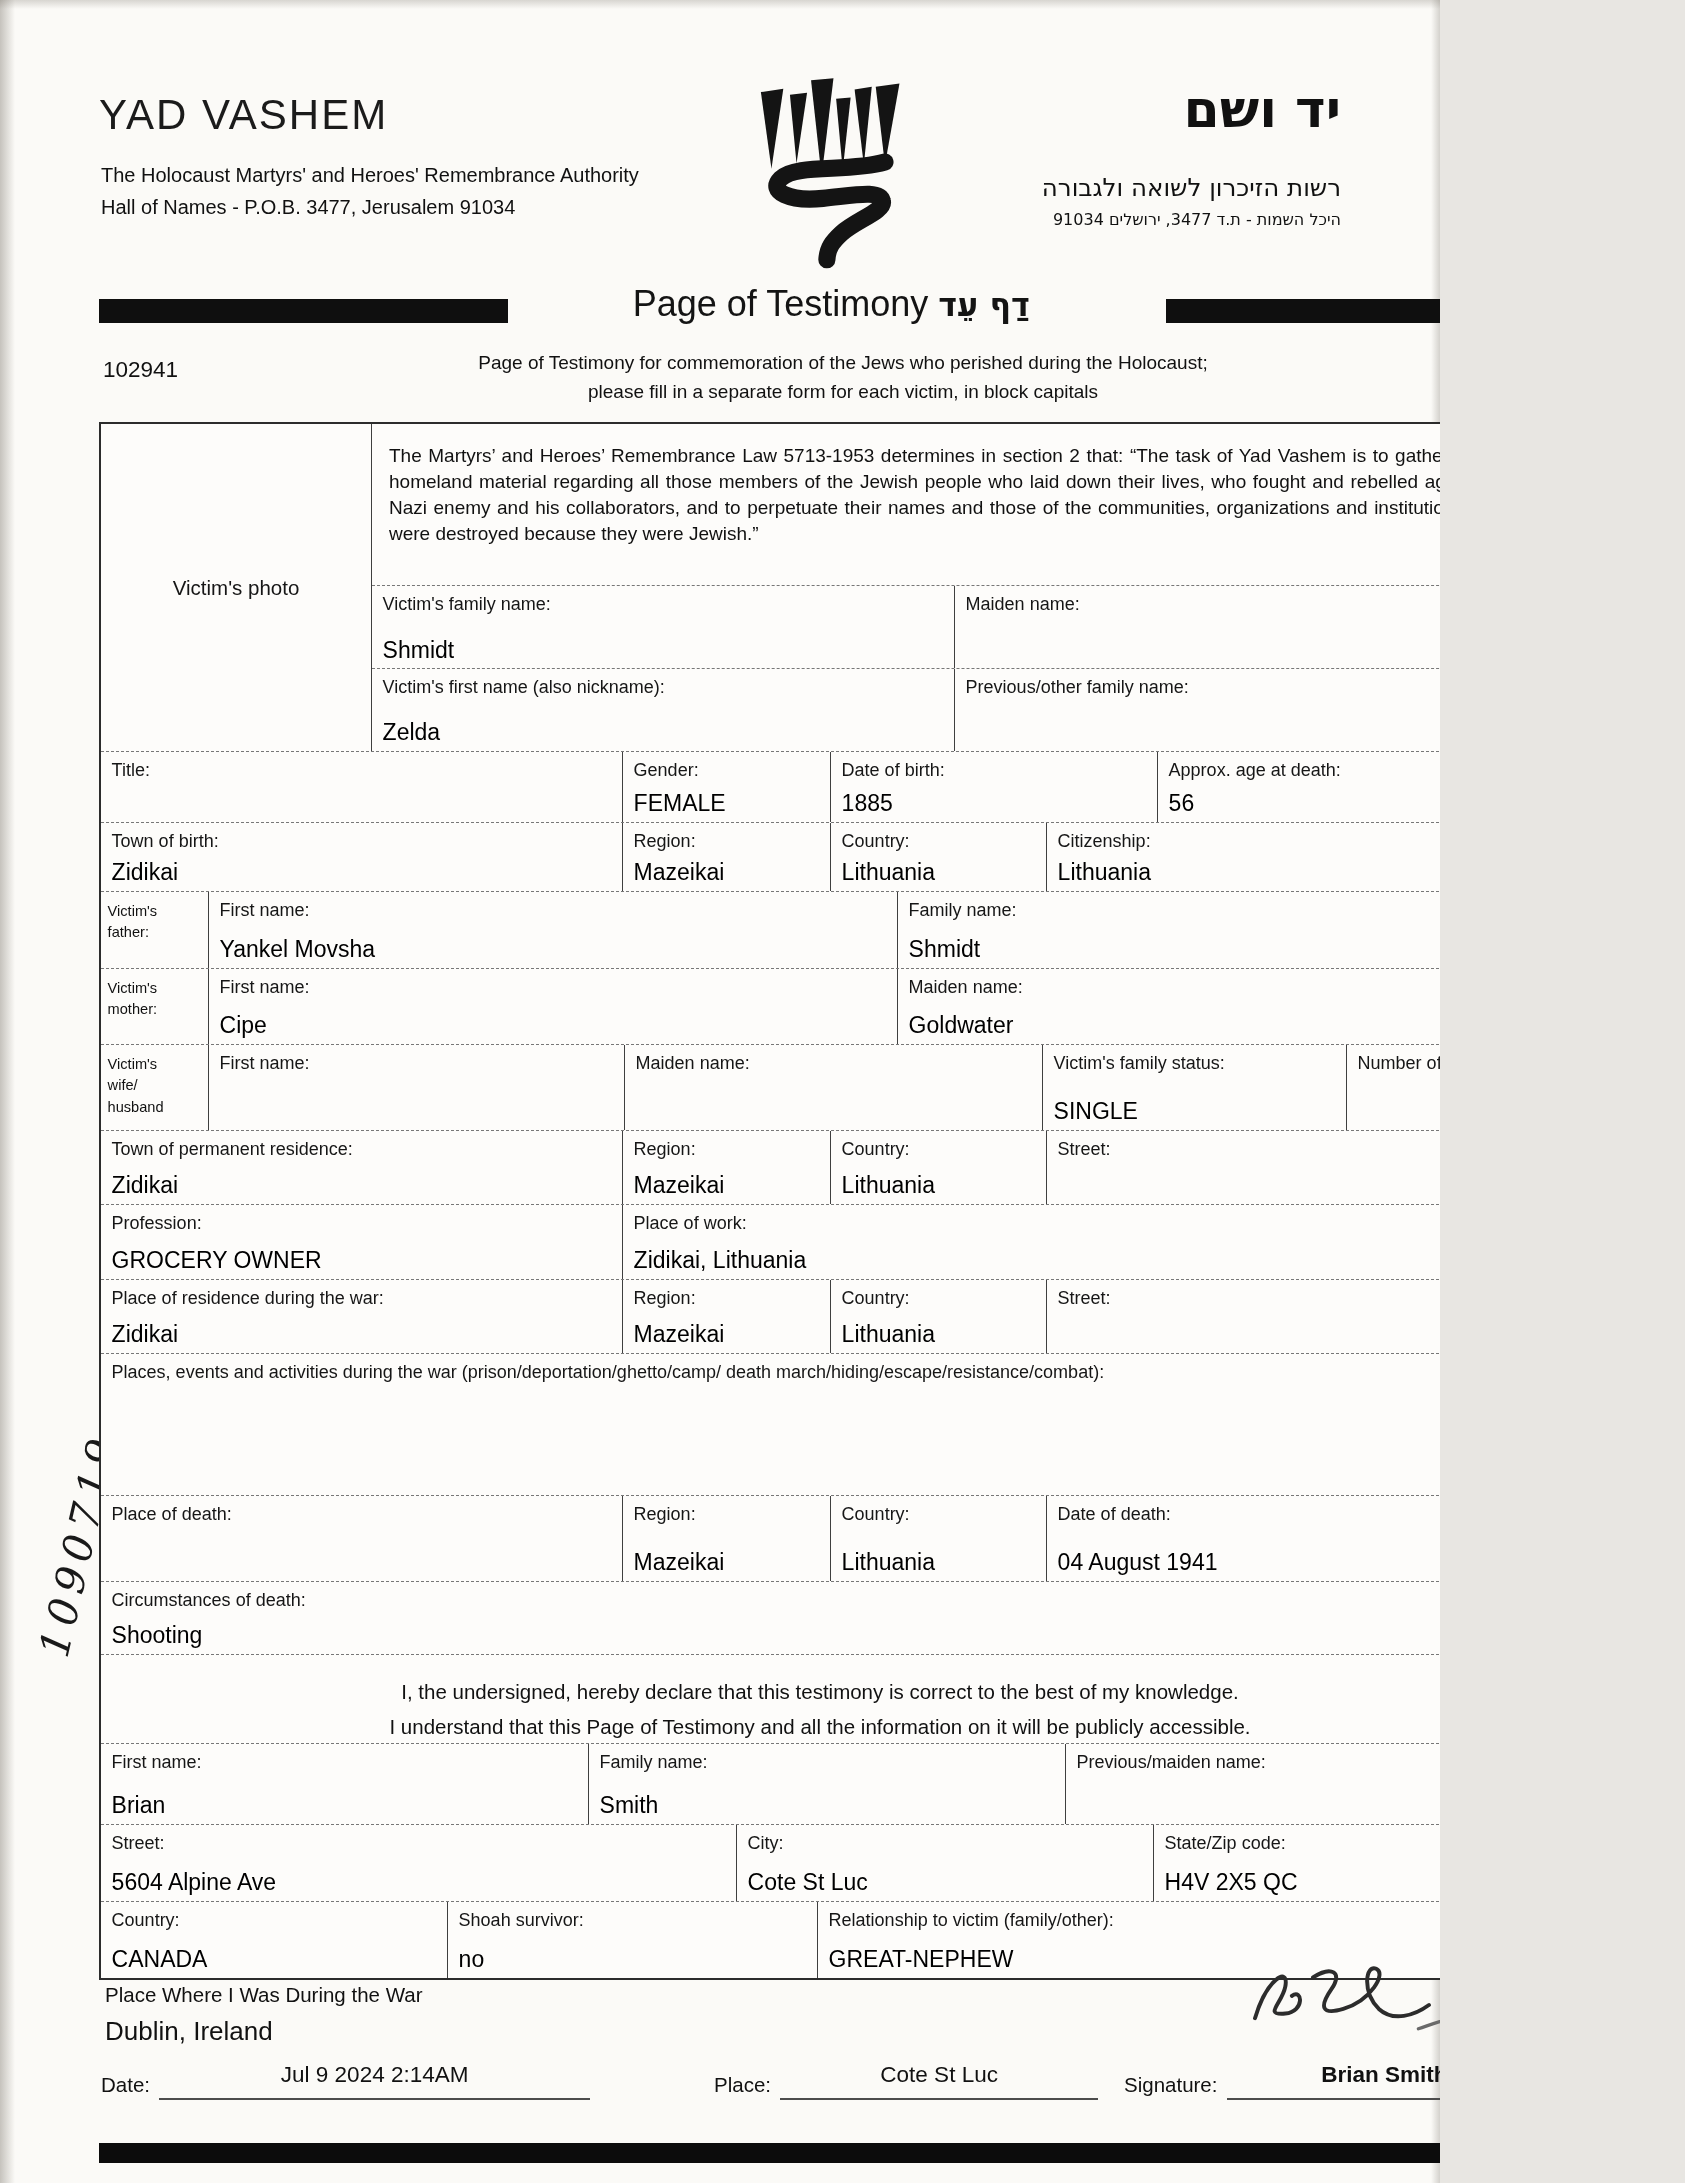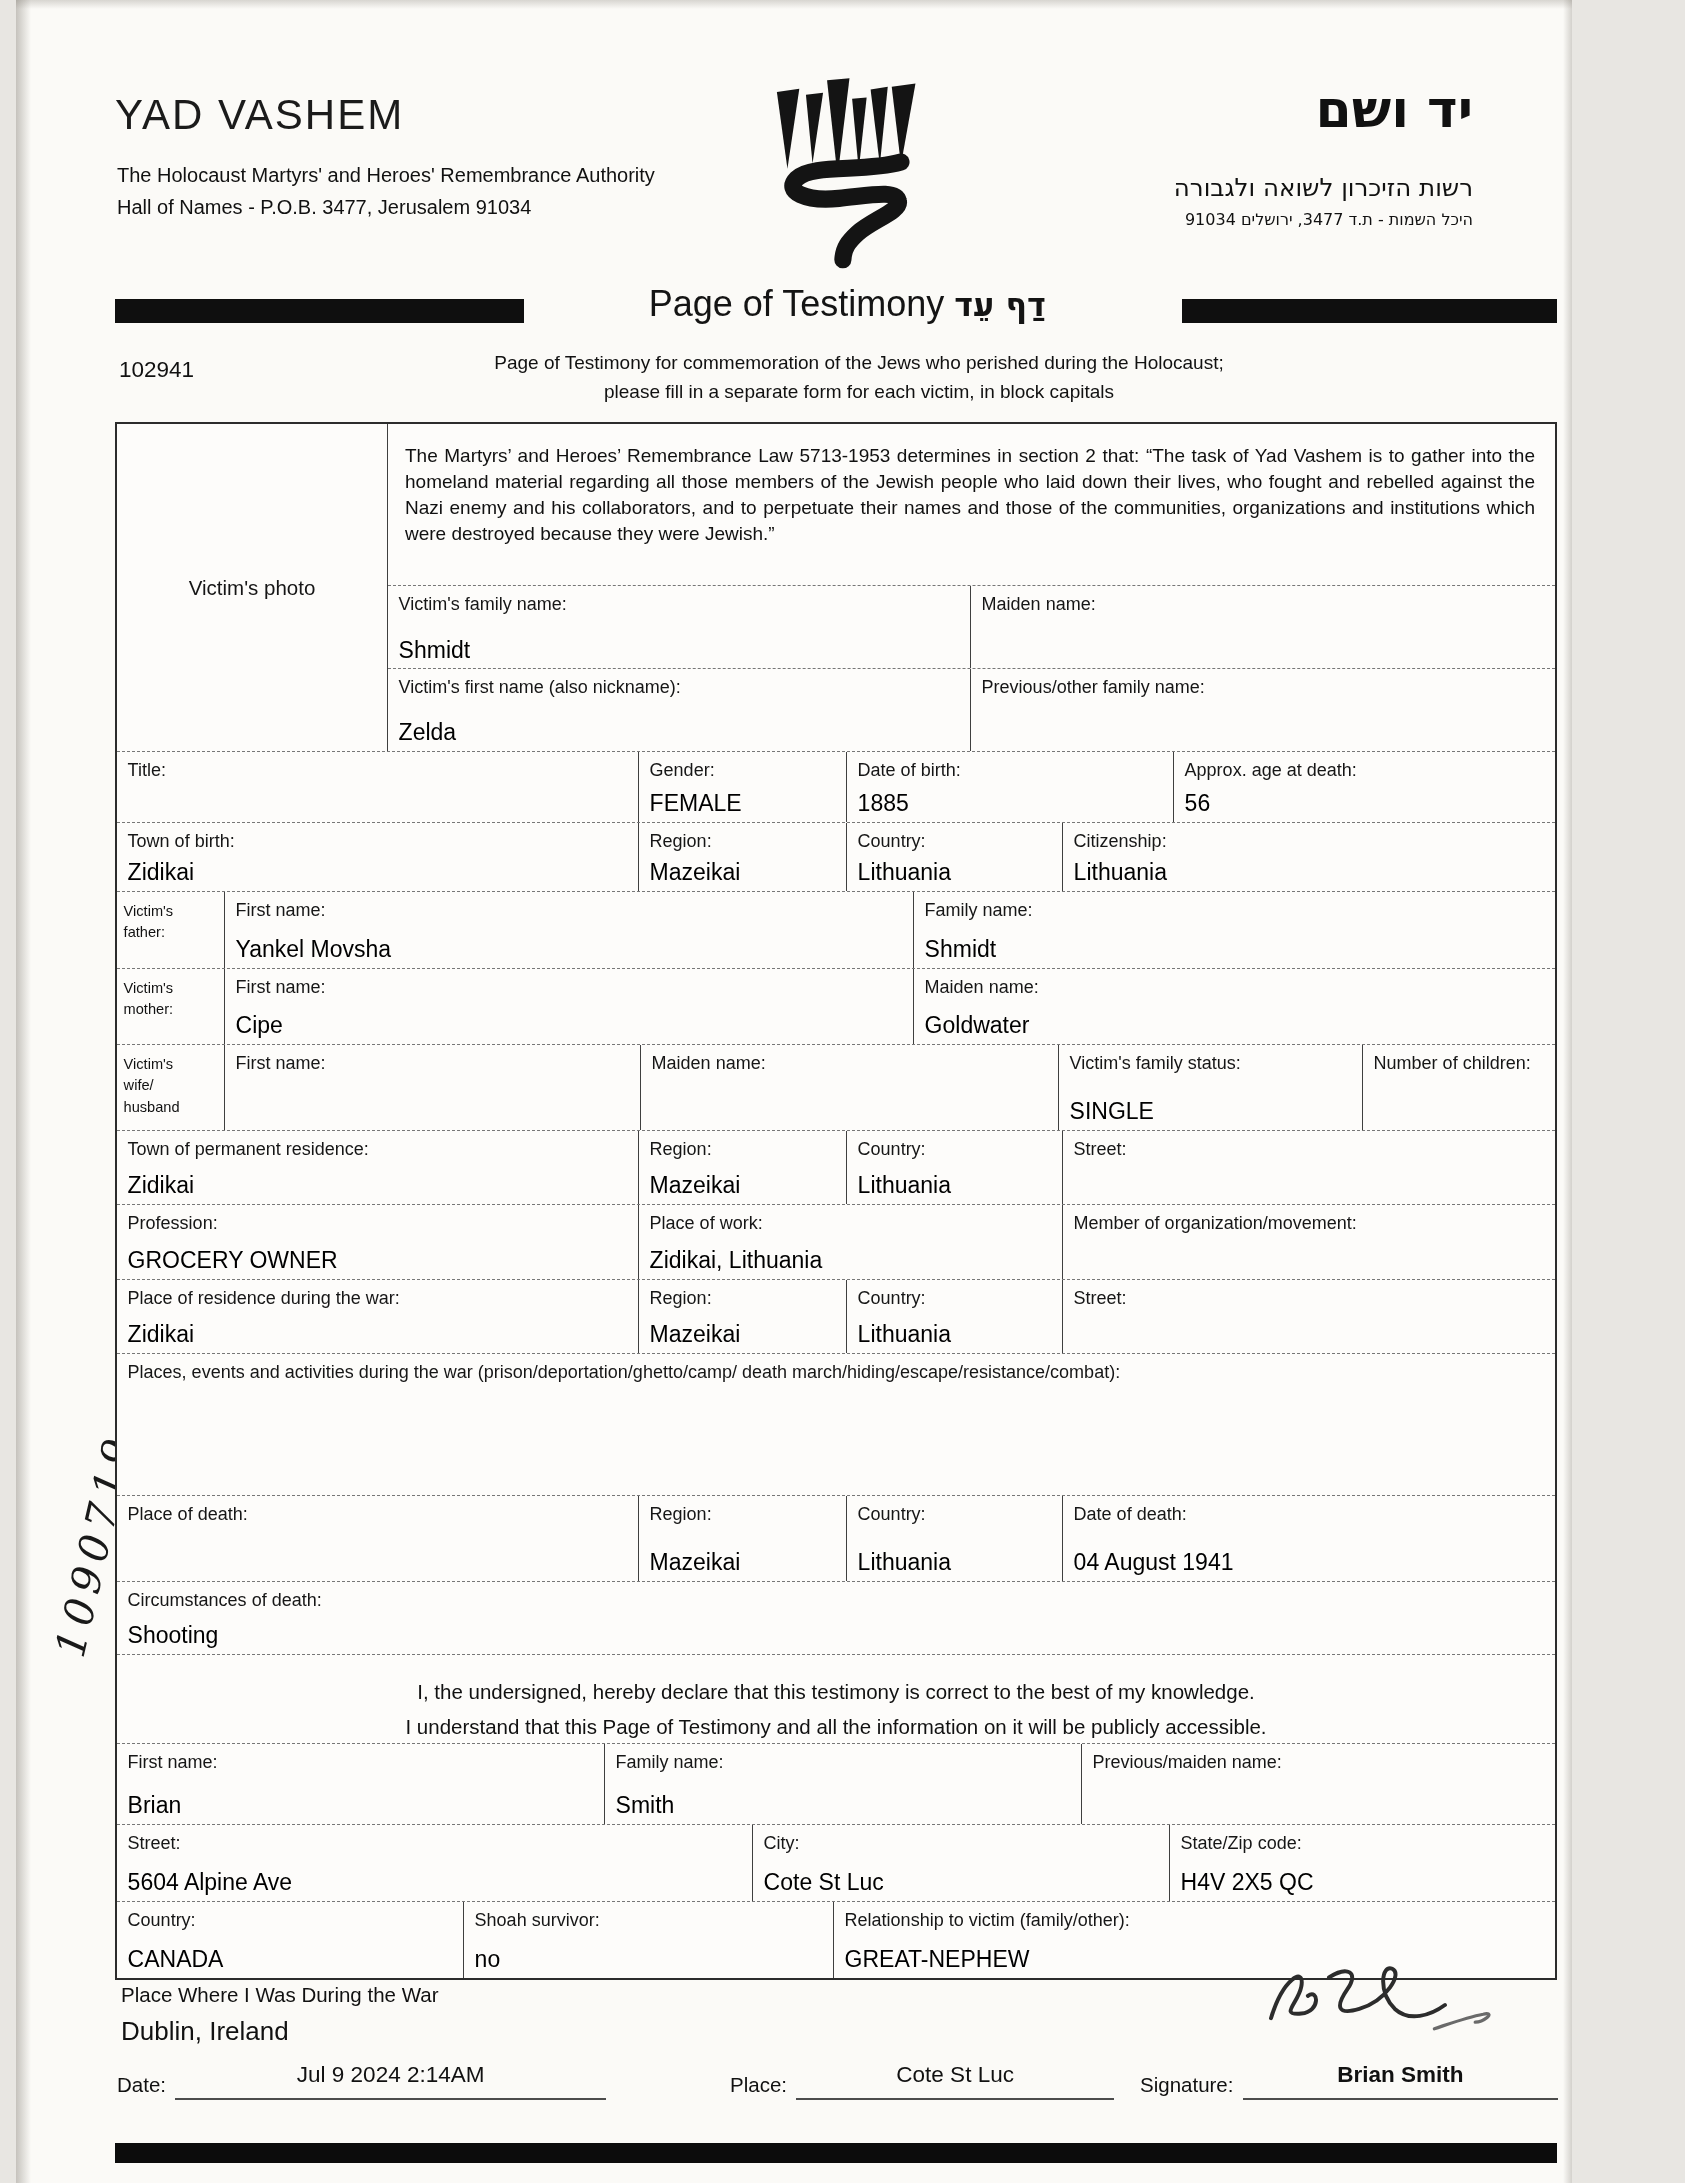--- a/index.html
+++ b/index.html
@@ -1,19 +1,19 @@
 <!DOCTYPE html>
 <html style="font-size:10.6px"><head>
 <meta charset="utf-8">
 <style>
   html,body{margin:0;padding:0;background:#e8e6e2;}
   .page{
-    position:relative; width:1556px; height:2183px;
+    position:relative; width:1440px; height:2183px;
     background:#fbfaf7; overflow:hidden;
-    font-family:"Liberation Sans", sans-serif; color:#111;margin-left:16px;
+    font-family:"Liberation Sans", sans-serif; color:#111;
   }
   .edge{position:absolute;pointer-events:none;}
   .edge-left{left:0;top:0;width:14.6px;height:100%;
     background:linear-gradient(to right, rgba(110,104,94,.38), rgba(110,104,94,0));}
   .edge-right{right:0;top:0;width:9.3px;height:100%;
     background:linear-gradient(to left, rgba(110,104,94,.28), rgba(110,104,94,0));}
   .edge-top{left:0;top:0;width:100%;height:9.3px;
     background:linear-gradient(to bottom, rgba(110,104,94,.25), rgba(110,104,94,0));}
 
   
@@ -273,24 +273,20 @@
 
     <div class="row" style="height:75px">
       <div class="c" style="flex:0 0 521px">
         <div class="lbl">Profession:</div>
         <div class="val">GROCERY OWNER</div>
       </div>
       <div class="c" style="flex:0 0 424px">
         <div class="lbl">Place of work:</div>
         <div class="val">Zidikai, Lithuania</div>
       </div>
-      <div class="c" style="flex:1">
-        <div class="lbl">Member of organization/movement:</div>
-        <div class="val"></div>
-      </div>
     </div>
 
     <div class="row" style="height:74px">
       <div class="c" style="flex:0 0 521px">
         <div class="lbl">Place of residence during the war:</div>
         <div class="val">Zidikai</div>
       </div>
       <div class="c" style="flex:0 0 208px">
         <div class="lbl">Region:</div>
         <div class="val">Mazeikai</div>

